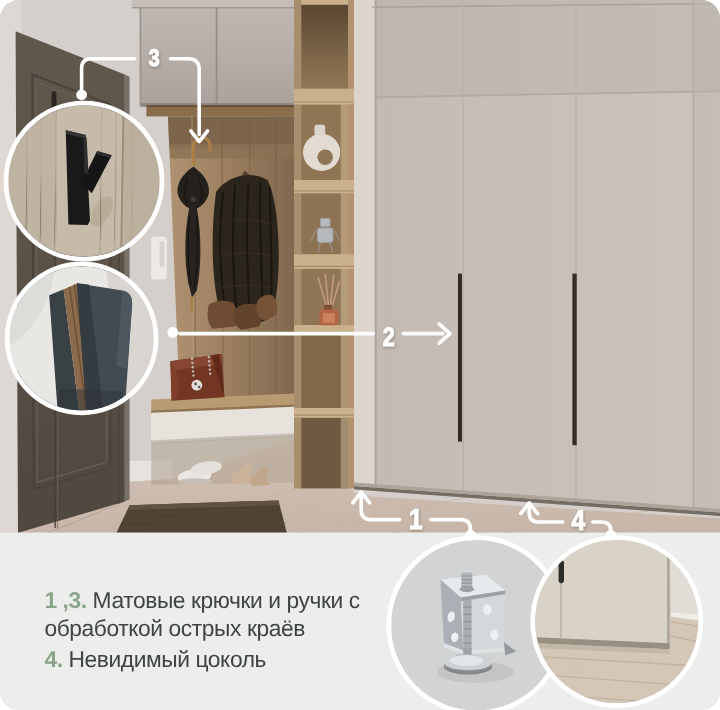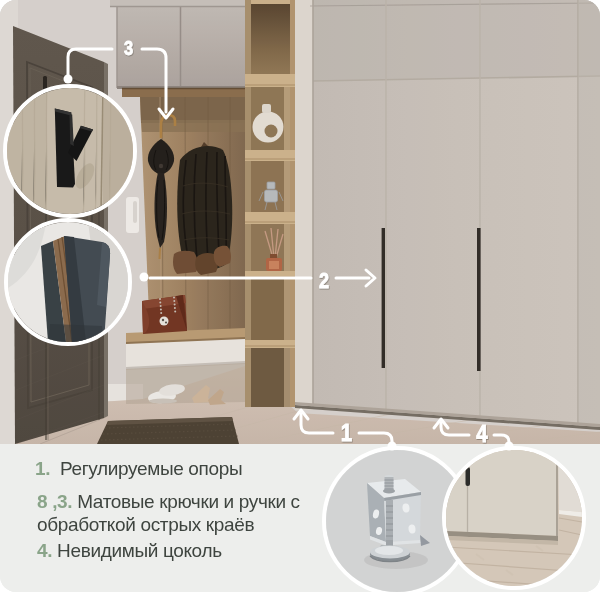--- a/index.html
+++ b/index.html
@@ -240,23 +240,22 @@
   <ellipse cx="172" cy="390" rx="13" ry="5.5" fill="#e4e2df" transform="rotate(-8 172 390)"></ellipse>
   <ellipse cx="163" cy="401" rx="14" ry="2.5" fill="#c8c2ba"></ellipse>
 
   <path d="M192,398 L206,385 L210,388 L208,398 L212,402 L194,403 Z" fill="#cbb49b"></path>
   <path d="M208,400 L220,389 L224,392 L221,400 L226,404 L210,405 Z" fill="#c0a78d"></path>
   <rect x="0" y="0" width="600" height="444" fill="#c8996a" opacity="0.045"></rect>
 </svg>
 
 <div class="panel"></div>
 
-<div class="li" style="left:35px;top:457px;"><span class="g">1.</span>&nbsp; Регулируемые опоры</div>
-
-<div class="li" style="left:37px;top:490px;"><span class="g">8 ,3.</span> Матовые крючки и ручки с<br>обработкой острых краёв</div>
+
+<div class="li" style="left:37px;top:490px;"><span class="g">1 ,3.</span> Матовые крючки и ручки с<br>обработкой острых краёв</div>
 
 <div class="li" style="left:37px;top:539px;text-align:center;"><span class="g">4.</span> Невидимый цоколь</div>
 
 <div class="inset" style="left:3px;top:84px;width:134px;height:134px;">
 <svg width="126" height="126" viewBox="0 0 126 126">
   <rect x="0" y="0" width="126" height="126" fill="#c6bbaa"></rect>
   <rect x="0" y="0" width="40" height="126" fill="#bcb09e" opacity="0.7"></rect>
   <g stroke="#aba08c" stroke-width="1.2" opacity="0.42">
     <path d="M16,0 C 14,40 18,90 14,126"></path>
     <path d="M28,0 C 26,40 30,90 26,126"></path>

